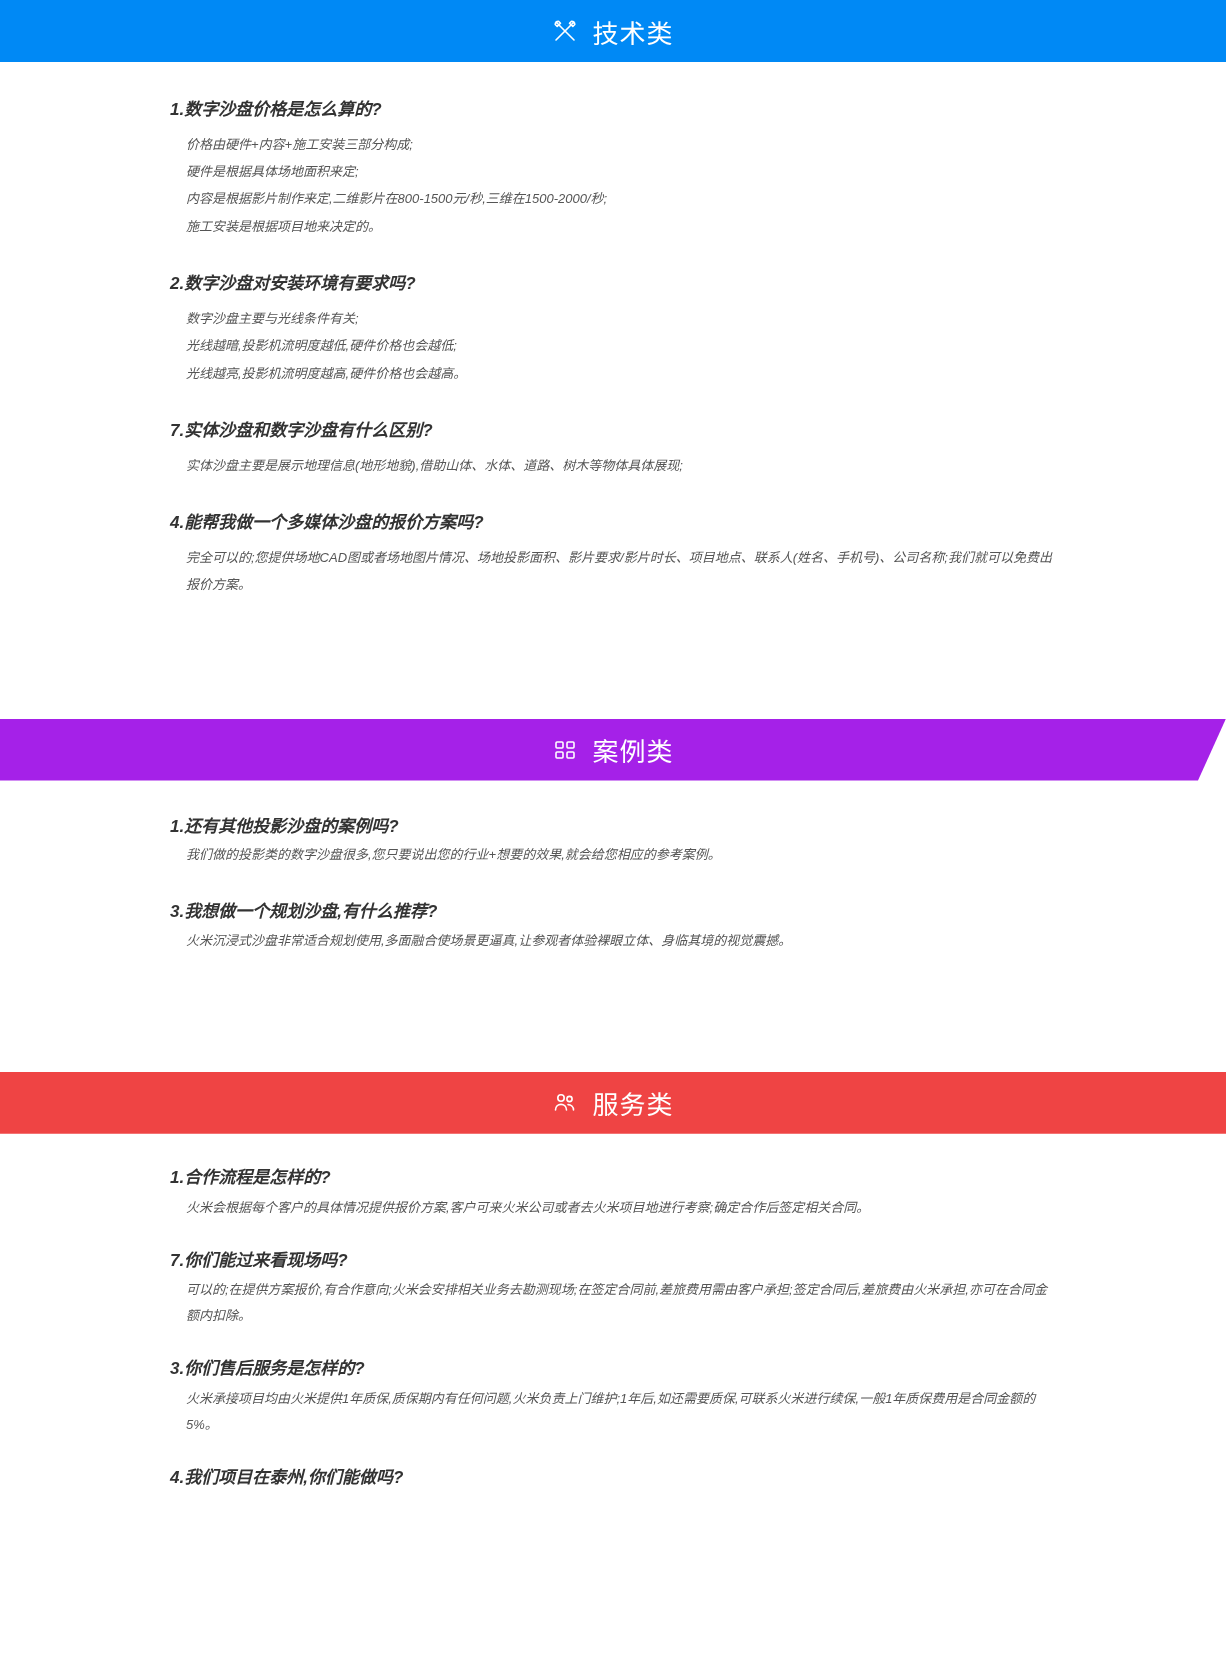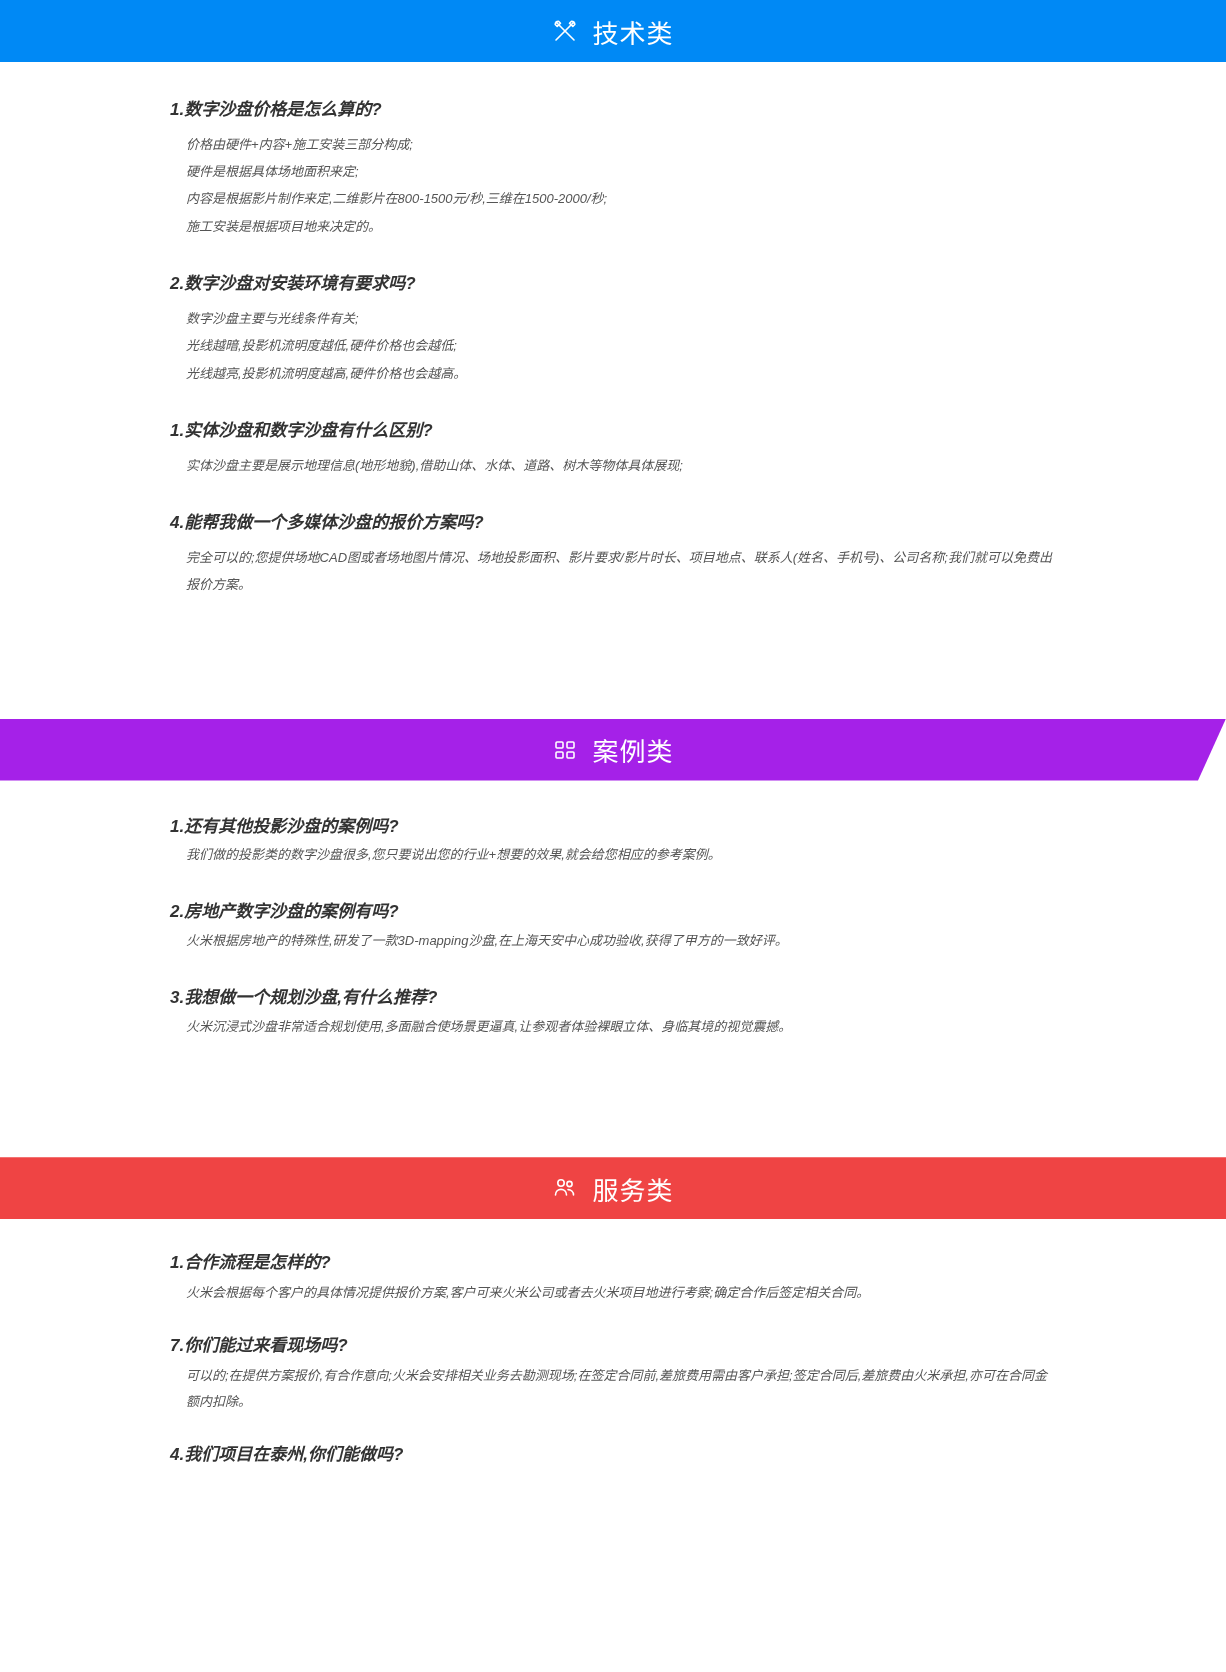--- a/index.html
+++ b/index.html
@@ -147,21 +147,21 @@
       <div class="qa-item">
         <p class="qa-question">2.数字沙盘对安装环境有要求吗?</p>
         <div class="qa-answer">
           <span class="line">数字沙盘主要与光线条件有关;</span>
           <span class="line">光线越暗,投影机流明度越低,硬件价格也会越低;</span>
           <span class="line">光线越亮,投影机流明度越高,硬件价格也会越高。</span>
         </div>
       </div>
 
       <div class="qa-item">
-        <p class="qa-question">1.实体沙盘和数字沙盘有什么区别?</p>
+        <p class="qa-question">7.实体沙盘和数字沙盘有什么区别?</p>
         <div class="qa-answer">
           <span class="line">实体沙盘主要是展示地理信息(地形地貌),借助山体、水体、道路、树木等物体具体展现;</span>
         </div>
       </div>
 
       <div class="qa-item">
         <p class="qa-question">4.能帮我做一个多媒体沙盘的报价方案吗?</p>
         <div class="qa-answer">
           <span class="line">完全可以的;您提供场地CAD图或者场地图片情况、场地投影面积、影片要求/影片时长、项目地点、联系人(姓名、手机号)、公司名称;我们就可以免费出报价方案。</span>
         </div>
@@ -188,26 +188,20 @@
     </div>
     <div class="qa-list">
 
       <div class="qa-item">
         <p class="qa-question">1.还有其他投影沙盘的案例吗?</p>
         <div class="qa-answer">
           <span class="line">我们做的投影类的数字沙盘很多,您只要说出您的行业+想要的效果,就会给您相应的参考案例。</span>
         </div>
       </div>
 
-      <div class="qa-item">
-        <p class="qa-question">2.房地产数字沙盘的案例有吗?</p>
-        <div class="qa-answer">
-          <span class="line">火米根据房地产的特殊性,研发了一款3D-mapping沙盘,在上海天安中心成功验收,获得了甲方的一致好评。</span>
-        </div>
-      </div>
 
       <div class="qa-item">
         <p class="qa-question">3.我想做一个规划沙盘,有什么推荐?</p>
         <div class="qa-answer">
           <span class="line">火米沉浸式沙盘非常适合规划使用,多面融合使场景更逼真,让参观者体验裸眼立体、身临其境的视觉震撼。</span>
         </div>
       </div>
 
     </div>
   </section>
@@ -237,20 +231,26 @@
         </div>
       </div>
 
       <div class="qa-item">
         <p class="qa-question">7.你们能过来看现场吗?</p>
         <div class="qa-answer">
           <span class="line">可以的;在提供方案报价,有合作意向;火米会安排相关业务去勘测现场;在签定合同前,差旅费用需由客户承担;签定合同后,差旅费由火米承担,亦可在合同金额内扣除。</span>
         </div>
       </div>
 
+      <div class="qa-item">
+        <p class="qa-question">3.你们售后服务是怎样的?</p>
+        <div class="qa-answer">
+          <span class="line">火米承接项目均由火米提供1年质保,质保期内有任何问题,火米负责上门维护;1年后,如还需要质保,可联系火米进行续保,一般1年质保费用是合同金额的5%。</span>
+        </div>
+      </div>
 
       <div class="qa-item">
         <p class="qa-question">4.我们项目在泰州,你们能做吗?</p>
 
       </div>
 
     </div>
   </section>
 
 </div>

